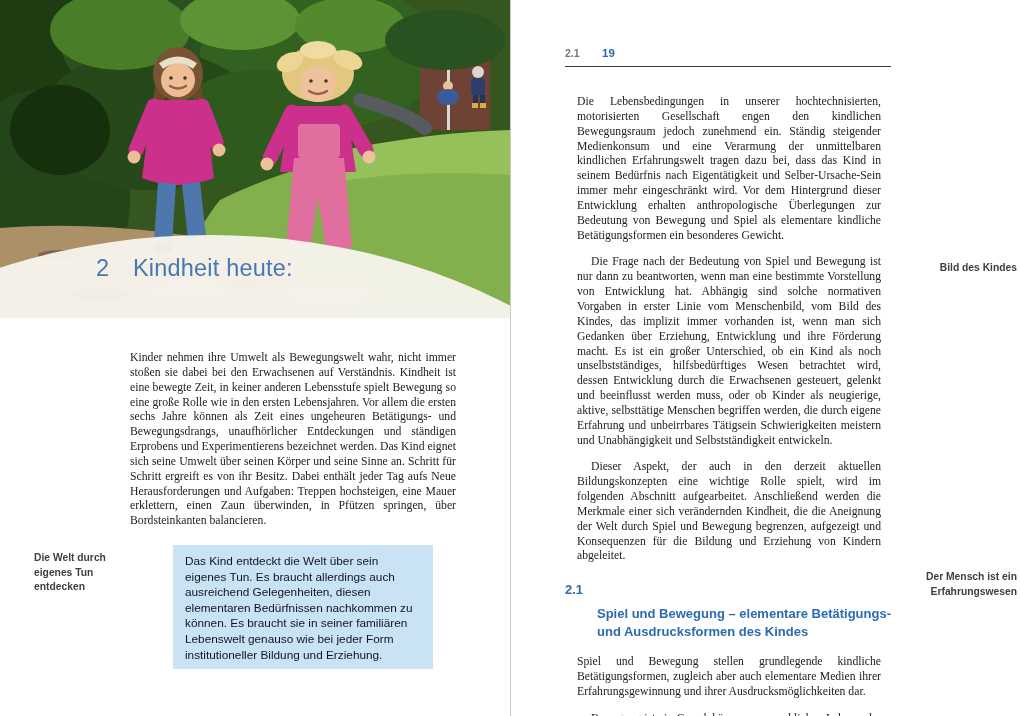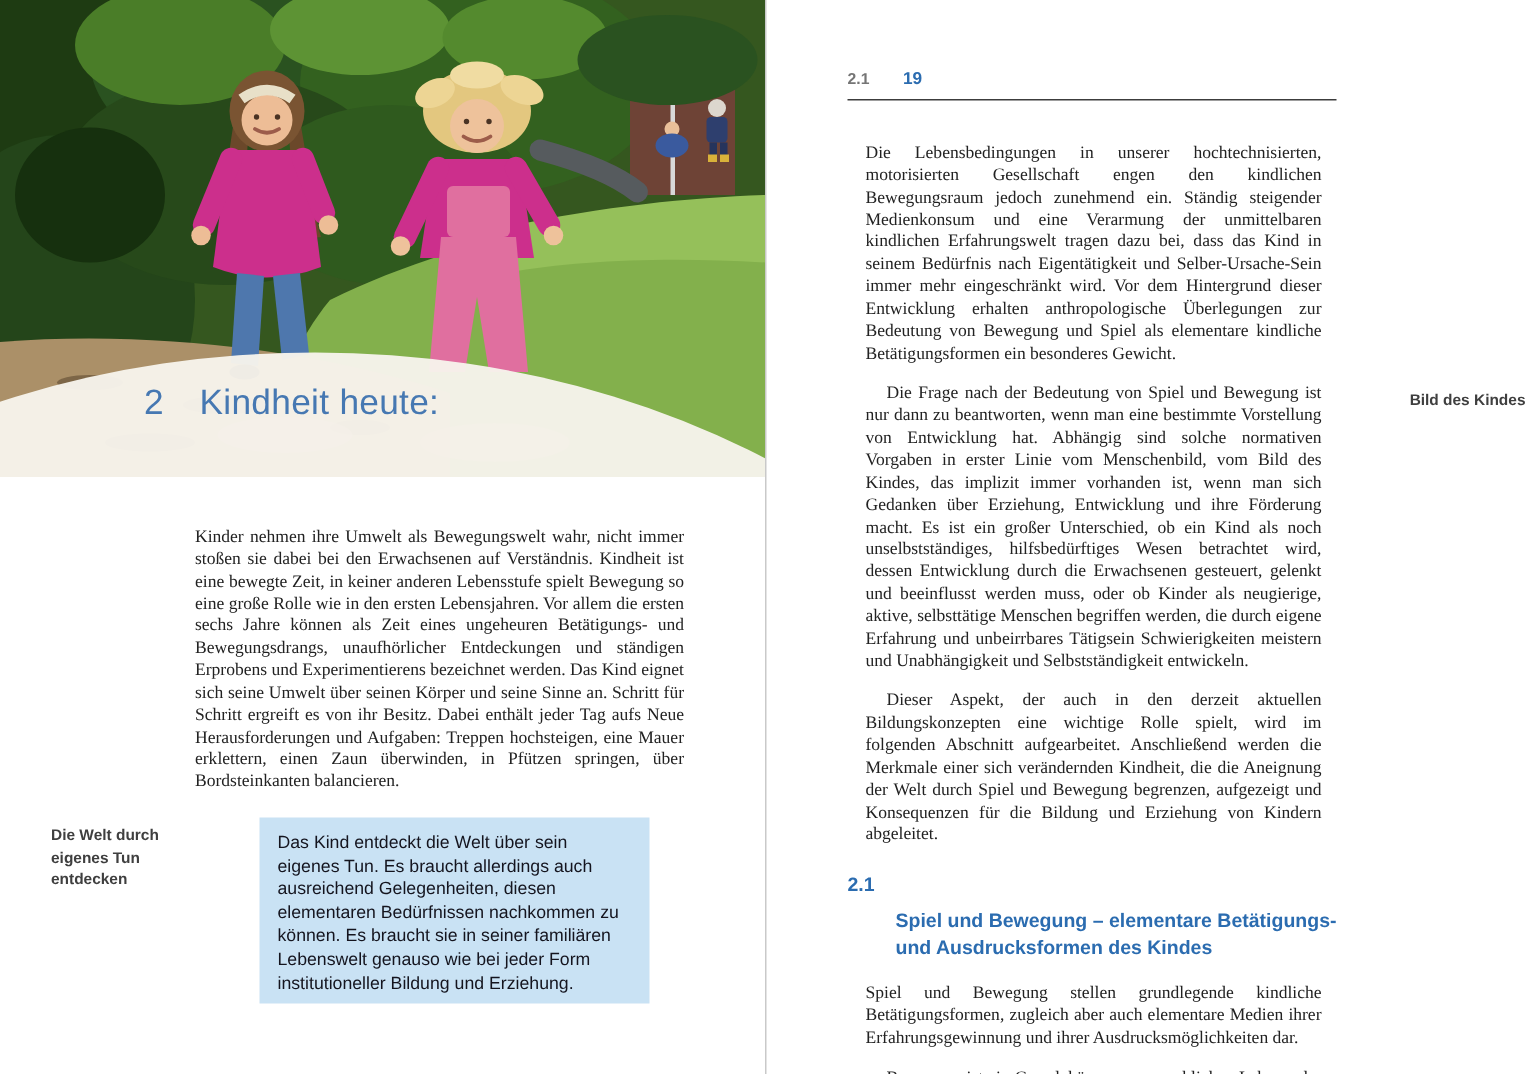--- a/index.html
+++ b/index.html
@@ -192,14 +192,15 @@
     <p class="indent">Dieser Aspekt, der auch in den derzeit aktuellen Bildungskonzepten eine wichtige Rolle spielt, wird im folgenden Abschnitt aufgearbeitet. Anschließend werden die Merkmale einer sich verändernden Kindheit, die die Aneignung der Welt durch Spiel und Bewegung begrenzen, aufgezeigt und Konsequenzen für die Bildung und Erziehung von Kindern abgeleitet.</p>
     <div class="section-heading">
       <span class="sh-num">2.1</span>
       <span class="sh-text">Spiel und Bewegung – elementare Betätigungs- und Ausdrucksformen des Kindes</span>
     </div>
     <p>Spiel und Bewegung stellen grundlegende kindliche Betätigungsformen, zugleich aber auch elementare Medien ihrer Erfahrungsgewinnung und ihrer Ausdrucksmöglichkeiten dar.</p>
     <p class="indent">Bewegung ist ein Grundphänomen menschlichen Lebens, der Mensch ist von seinem Medien her darauf angewiesen. Die Bewegungs-</p>
   </div>
 
   <div class="margin-note-right mn-1">Bild des Kindes</div>
+  <div class="margin-note-right mn-2">Der Mensch ist ein Erfahrungswesen</div>
 
 </div>
 
 </body></html>

